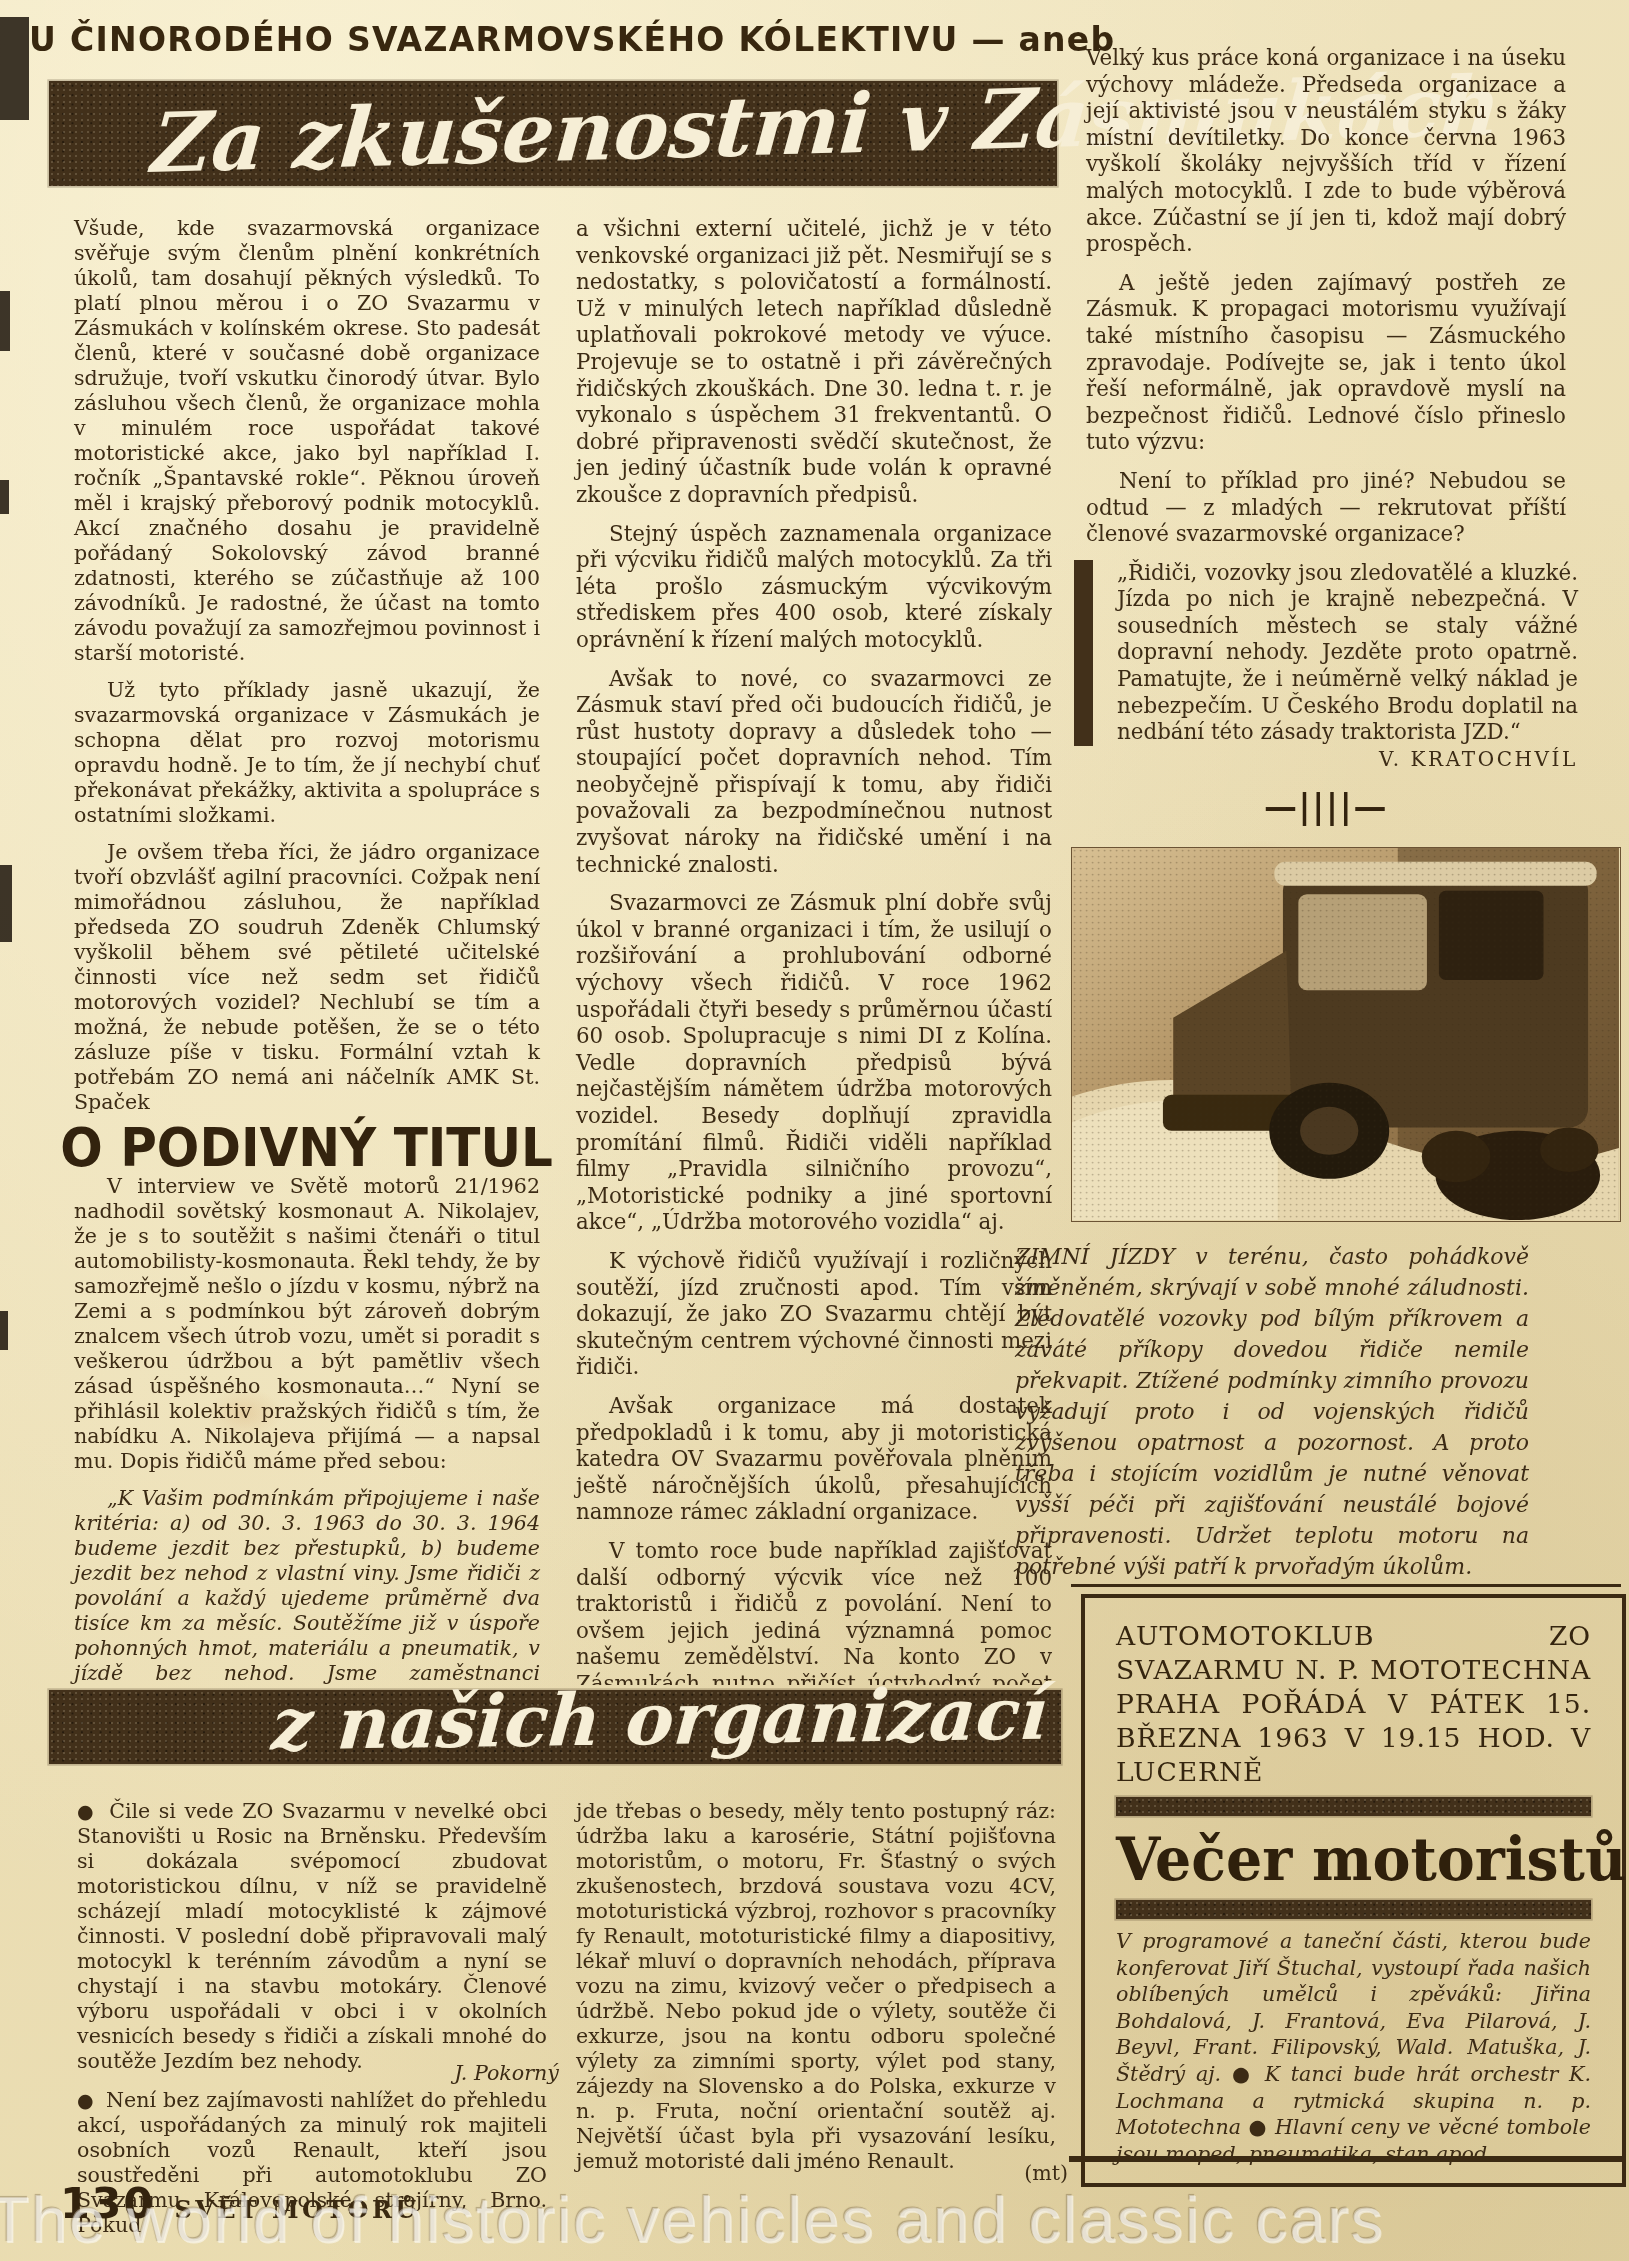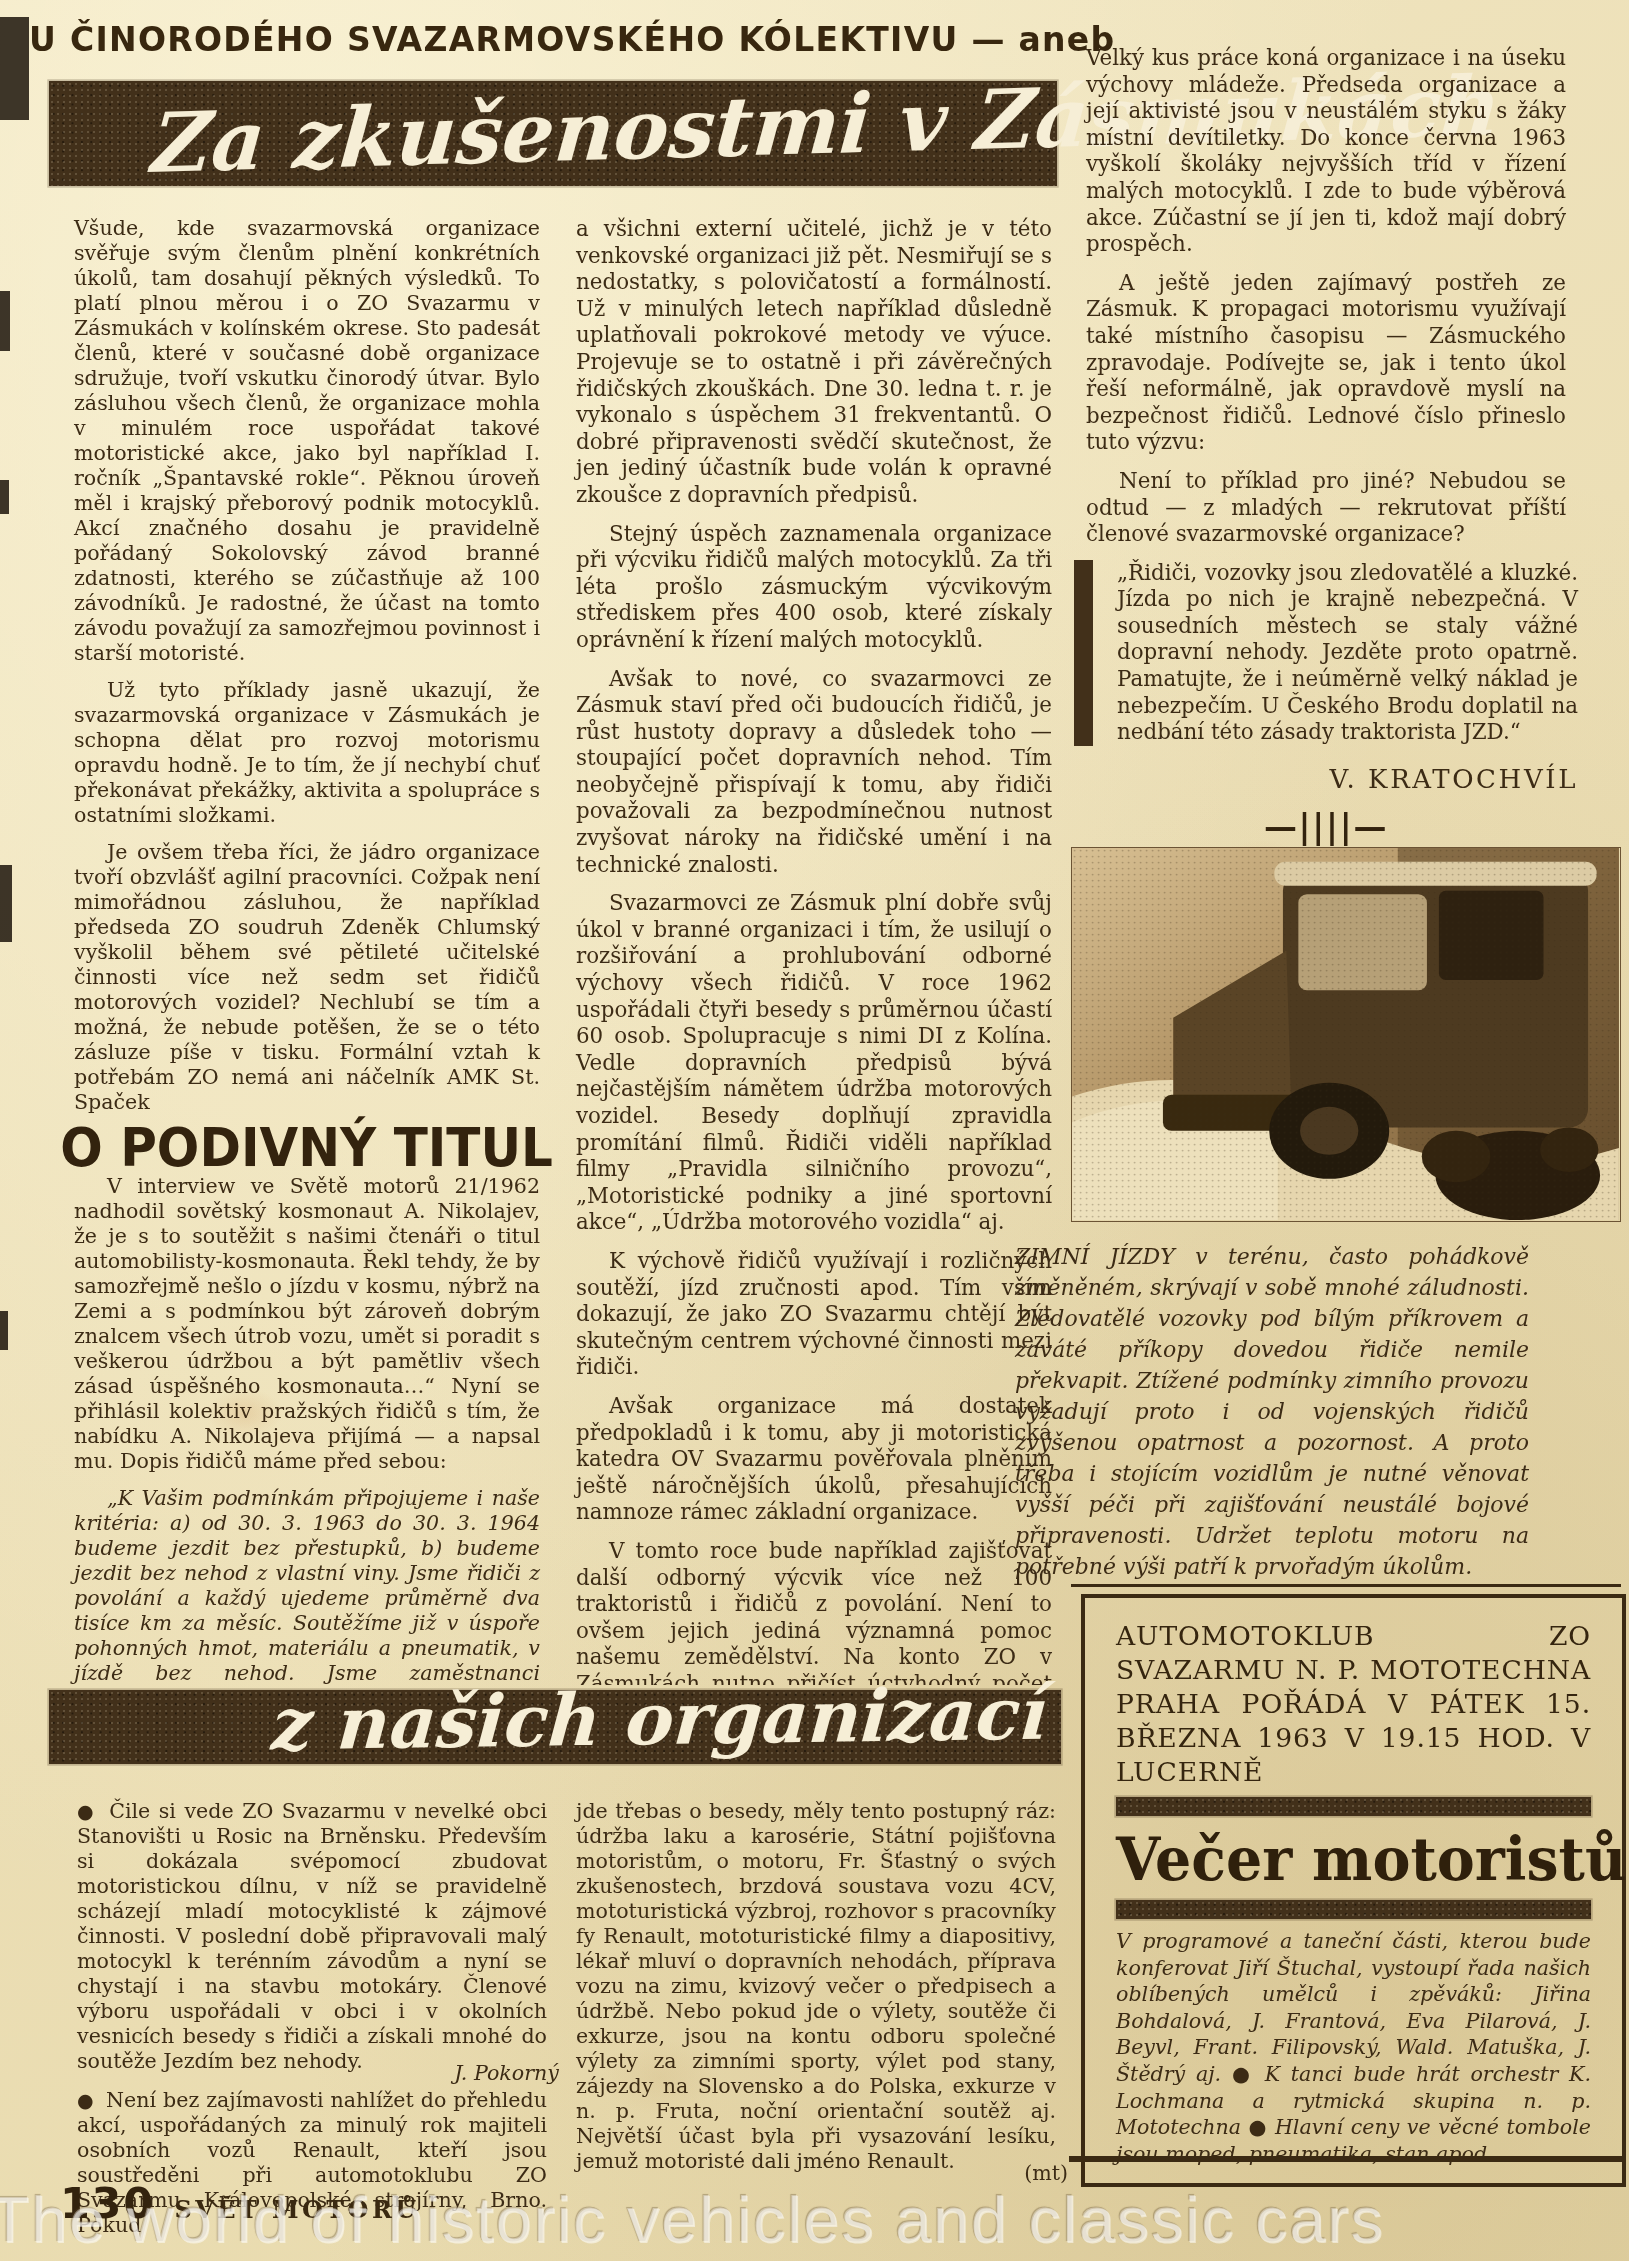--- a/index.html
+++ b/index.html
@@ -49,21 +49,21 @@
     font-family:"DejaVu Sans", sans-serif; font-weight:bold;
     font-size:50px; letter-spacing:0px; color:#33230e;
     transform:scaleY(1.08); transform-origin:left center; white-space:nowrap;
     text-indent:0;
   }
   
   #quote{
     margin-top:12px; padding-left:24px; border-left:19px solid #42301a;
     text-align:justify;
   }
-  #quote-sign{text-align:right; letter-spacing:2.6px; font-size:26px; margin-top:20px;}
+  #quote-sign{text-align:right; letter-spacing:2.6px; font-size:20px; margin-top:0;}
   #separator{ text-align:center; font-weight:bold; font-size:33px; letter-spacing:1.7px; margin-top:22px; color:#33230e;}
   
   #photo{left:1071px; top:847px; width:550px; height:375px; border:1.7px solid #6b5334; box-sizing:border-box; overflow:hidden;}
   #caption{left:1015px; top:1241px; width:514px; font-style:italic; font-size:22px; line-height:31px; text-align:justify;}
   
   .rule{background:#3b2a13;}
   #rule-above-box{left:1071px; top:1584px; width:550px; height:3.4px;}
   #rule-below-box{left:1069px; top:2156px; width:555px; height:6px;}
   #event-box{
     left:1073px; top:1594px; width:545px; box-sizing:border-box;

